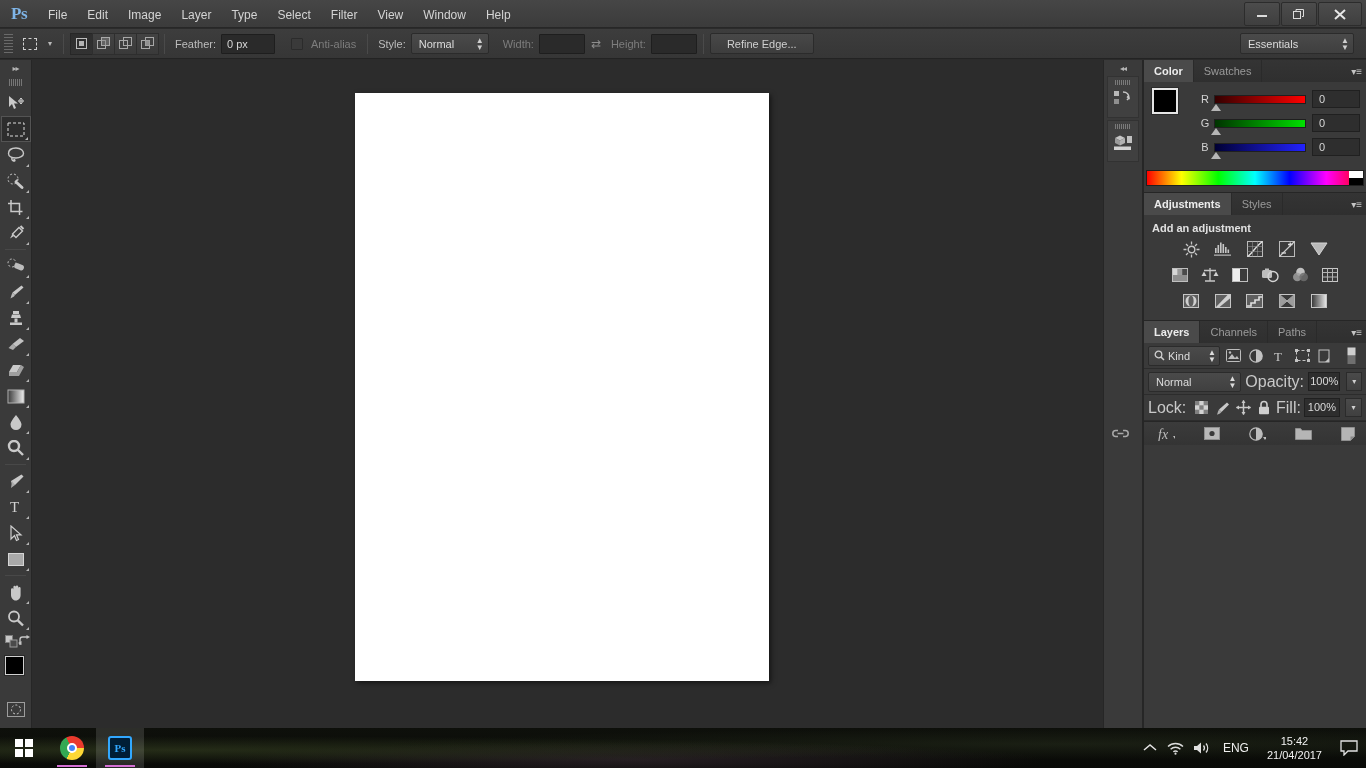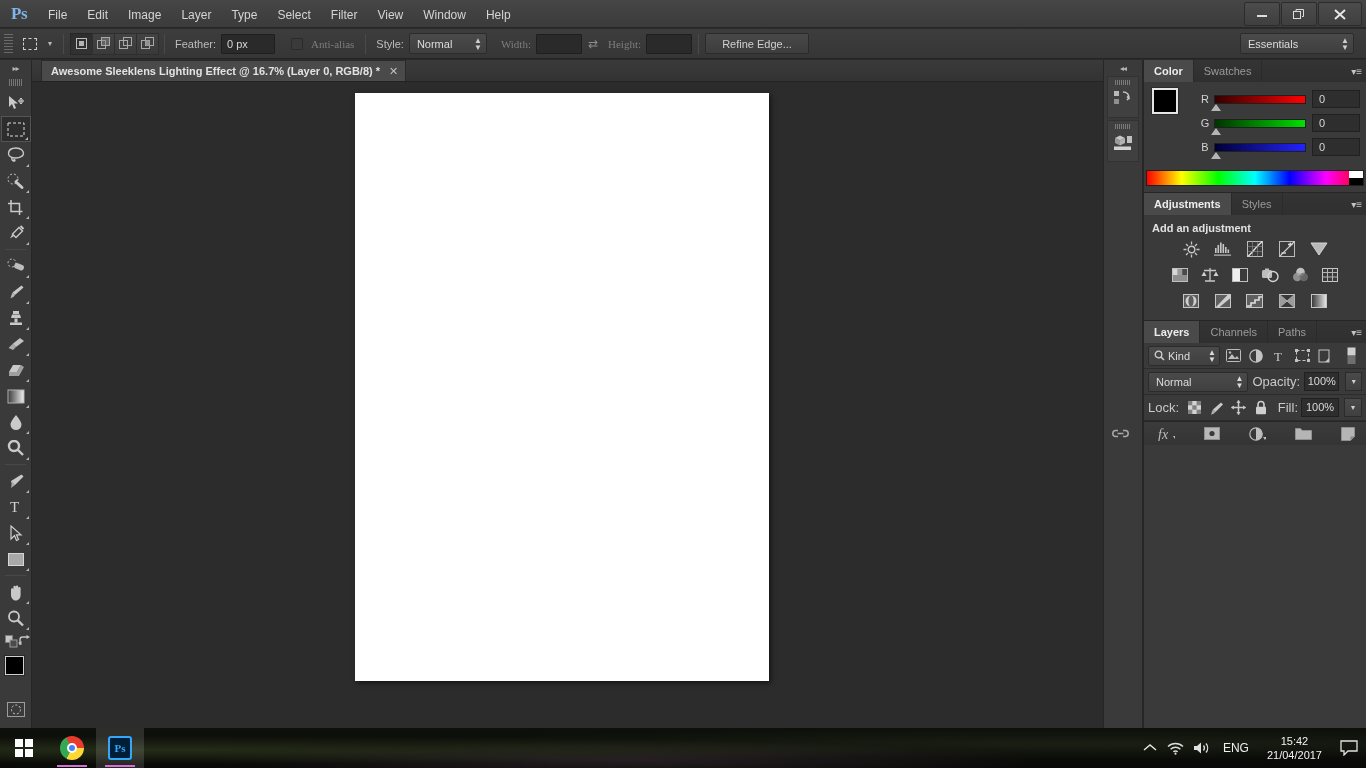--- a/index.html
+++ b/index.html
@@ -56,21 +56,21 @@
   .opt-caret{ width:14px; text-align:center; color:#b9b9b9; font-size:8px; }
   .vsep{ width:1px; height:20px; background:#2c2c2c; border-right:1px solid #4a4a4a; margin:0 6px; }
   .seg-group{ display:flex; }
   .seg{
     width:23px; height:22px; border:1px solid #2e2e2e;
     background:linear-gradient(#434343,#3a3a3a);
     display:flex; align-items:center; justify-content:center; margin-right:-1px;
   }
   .seg.active{ background:linear-gradient(#2e2e2e,#323232); border-color:#272727; }
   .opt-label{ color:#bdbdbd; margin:0 5px 0 4px; font-size:11px; }
-  .opt-label.dim{ color:#7d7d7d;font-family:Liberation Serif, serif; }
+  .opt-label.dim{ color:#7d7d7d; }
   .txtfield{
     height:20px; background:#2a2a2a; border:1px solid #1e1e1e;
     color:#d6d6d6; font-size:11px; padding:0 5px; line-height:18px;
     border-radius:1px;
   }
   .txtfield.w50{ width:54px; }
   .txtfield.w46{ width:46px; }
   .chk{
     width:12px; height:12px; background:#3a3a3a; border:1px solid #2b2b2b;
     border-radius:1px; margin-right:4px;
@@ -255,21 +255,21 @@
   .lay-blend{
     display:flex; align-items:center; height:26px; padding:0 4px; gap:4px;
     border-bottom:1px solid #2c2c2c;
   }
   .blendsel{
     width:108px; height:20px; background:linear-gradient(#4a4a4a,#404040);
     border:1px solid #2b2b2b; border-radius:2px; display:flex; align-items:center;
     color:#dcdcdc; font-size:11px; padding:0 4px 0 7px;
   }
   .blendsel .spin{ margin-left:auto; font-size:8px; line-height:7px; text-align:center; }
-  .lbl-small{ color:#c9c9c9; font-size:13px; }
+  .lbl-small{ color:#c9c9c9; font-size:16px; }
   .numbox{
     width:38px; height:19px; background:#2e2e2e; border:1px solid #202020;
     color:#d9d9d9; font-size:11px; line-height:17px; text-align:center;
   }
   .dropbtn{
     width:18px; height:19px; background:linear-gradient(#4a4a4a,#404040);
     border:1px solid #2b2b2b; display:flex; align-items:center; justify-content:center;
     color:#d0d0d0; font-size:8px; margin-left:2px;
   }
   .lay-lock{
@@ -633,26 +633,20 @@
     </div>
     <div class="tool">
       <svg width="18" height="15">
           <rect x="5" y="0.5" width="12" height="10" fill="none" stroke="#b8b8b8"></rect>
           <rect x="0.5" y="3.5" width="12" height="10" fill="#414141" stroke="#cfcfcf"></rect>
         </svg>
     </div>
   </div>
 
   <div class="docarea">
-    <div class="doctab-bar">
-      <div class="doctab">
-        <span>Awesome Sleeklens Lighting Effect @ 16.7%  (Layer 0, RGB/8) *</span>
-        <span class="closex">✕</span>
-      </div>
-    </div>
     <div class="canvas-wrap">
       <div class="canvas"></div>
     </div>
   </div>
 
   <div class="bottom-dock">
     <div class="bd-tab active">Mini Bridge</div>
     <div class="bd-tab">Timeline</div>
     <div class="bd-menu">▾≡</div>
   </div>

